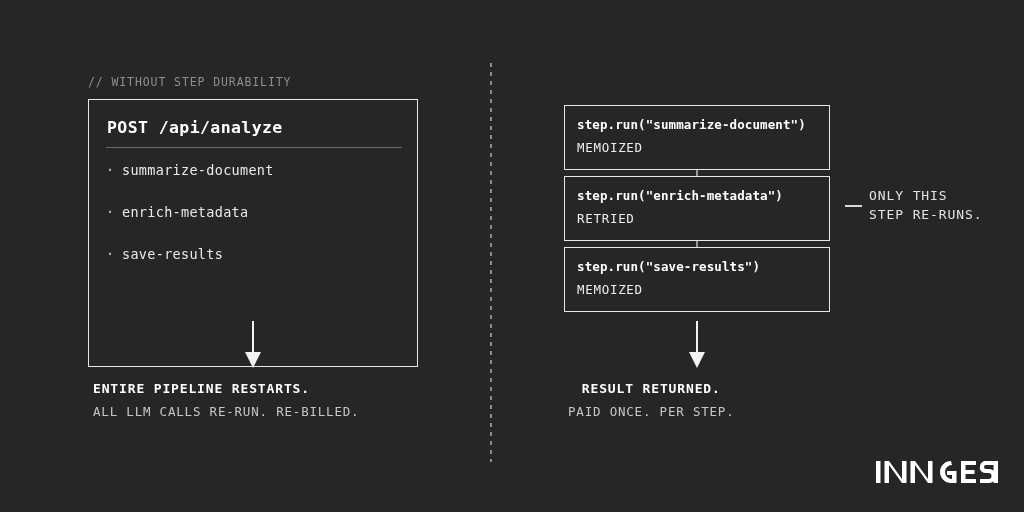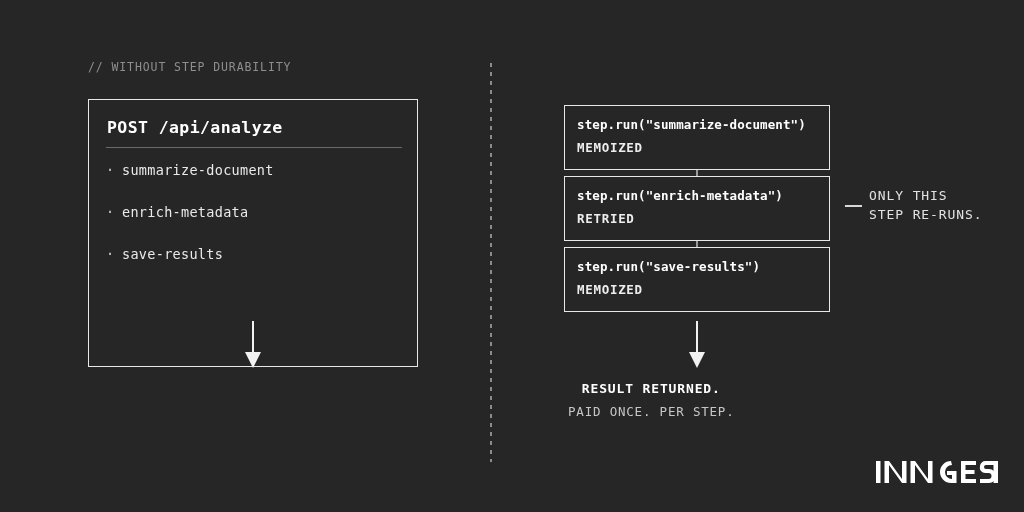--- a/index.html
+++ b/index.html
@@ -39,21 +39,21 @@
   }
 
   
   .col-header {
     position: absolute;
     font-size: 11.5px;
     letter-spacing: 0.9px;
     color: #8e8e8e;
     white-space: nowrap;
   }
-  #hdr-left  { left: 88px;  top: 60px; text-align: center; }
+  #hdr-left  { left: 88px;  top: 75px; text-align: center; }
   #hdr-right { left: 563px; top: 71px; }
 
   
   .card {
     position: absolute;
     left: 88px;
     top: 99px;
     width: 330px;
     height: 268px;
     border: 1.5px solid #e8e8e8;
@@ -124,21 +124,20 @@
     white-space: nowrap;
   }
   .step-status {
     position: absolute;
     left: 12px;
     top: 34px;
     font-size: 12.5px;
     color: #ededed;
     letter-spacing: 0.7px;
     white-space: nowrap;
-    font-weight: bold;
   }
 
   .step-connector {
     position: absolute;
     left: 696px;
     width: 1.5px;
     height: 6px;
     background: #9a9a9a;
   }
   #conn-0 { top: 170px; }
@@ -250,20 +249,24 @@
       </div>
 
     </div>
   </div>
 
   <div class="arrow" id="arrow-left">
     <div class="arrow-shaft"></div>
     <div class="arrow-head"></div>
   </div>
 
+  <div class="caption" id="caption-left">
+    <div class="caption-primary">ENTIRE PIPELINE RESTARTS.</div>
+    <div class="caption-secondary">ALL LLM CALLS RE-RUN. RE-BILLED.</div>
+  </div>
 
 
   <div class="step-box" id="step-0">
     <div class="step-call">step.run("summarize-document")</div>
     <div class="step-status">MEMOIZED</div>
   </div>
 
   <div class="step-connector" id="conn-0"></div>
 
   <div class="step-box" id="step-1">

